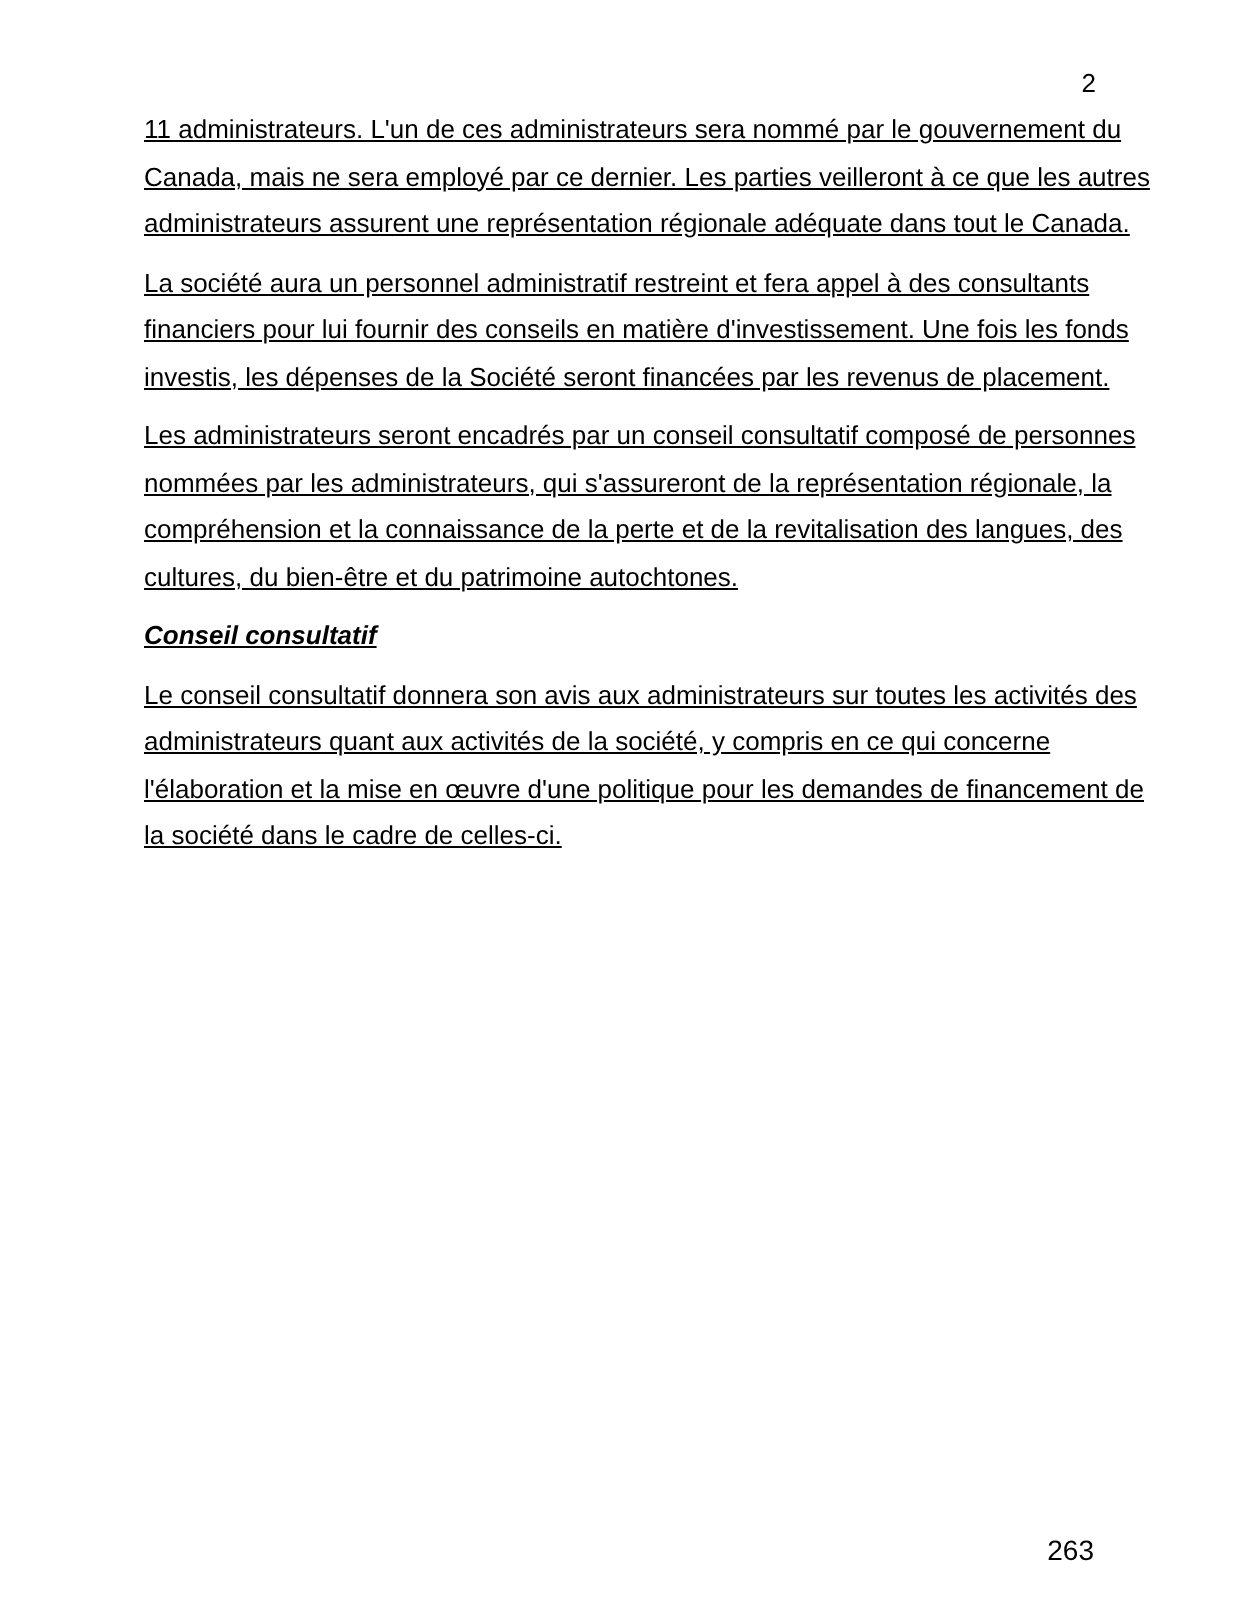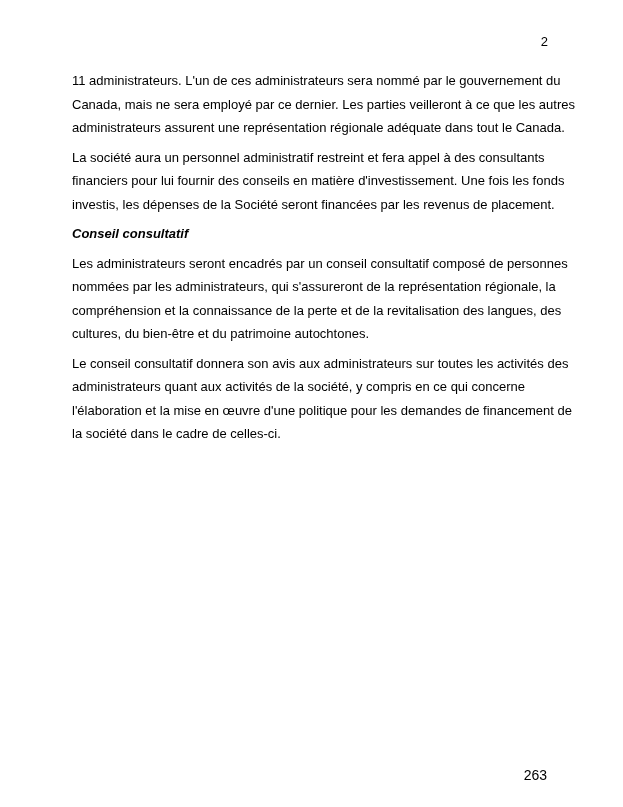--- a/index.html
+++ b/index.html
@@ -33,22 +33,23 @@
   .pn-bottom {
     position: absolute;
     top: 769px;
     right: 76px;
     font-size: 14px;
     line-height: 12px;
   }
   .content {
     position: absolute;
     left: 72px;
-    top: 69px;
+    top: 53px;
     width: 540px;
+    text-decoration: underline;
   }
   .body-text {
     margin: 0 0 6px 0;
     font-size: 13px;
     line-height: 23.5px;
     white-space: pre;
     letter-spacing: 0;
   }
   .section-heading {
     font-weight: 700;
@@ -65,26 +66,26 @@
   <div class="content">
 
     <p class="body-text">11 administrateurs. L'un de ces administrateurs sera nommé par le gouvernement du
 Canada, mais ne sera employé par ce dernier. Les parties veilleront à ce que les autres
 administrateurs assurent une représentation régionale adéquate dans tout le Canada.</p>
 
     <p class="body-text">La société aura un personnel administratif restreint et fera appel à des consultants
 financiers pour lui fournir des conseils en matière d'investissement. Une fois les fonds
 investis, les dépenses de la Société seront financées par les revenus de placement.</p>
 
-    <p class="body-text section-heading">Conseil consultatif</p>
-
     <p class="body-text">Les administrateurs seront encadrés par un conseil consultatif composé de personnes
 nommées par les administrateurs, qui s'assureront de la représentation régionale, la
 compréhension et la connaissance de la perte et de la revitalisation des langues, des
 cultures, du bien-être et du patrimoine autochtones.</p>
+
+    <p class="body-text section-heading">Conseil consultatif</p>
 
     <p class="body-text">Le conseil consultatif donnera son avis aux administrateurs sur toutes les activités des
 administrateurs quant aux activités de la société, y compris en ce qui concerne
 l'élaboration et la mise en œuvre d'une politique pour les demandes de financement de
 la société dans le cadre de celles-ci.</p>
 
   </div>
 
   <span class="pn-bottom">263</span>
 

